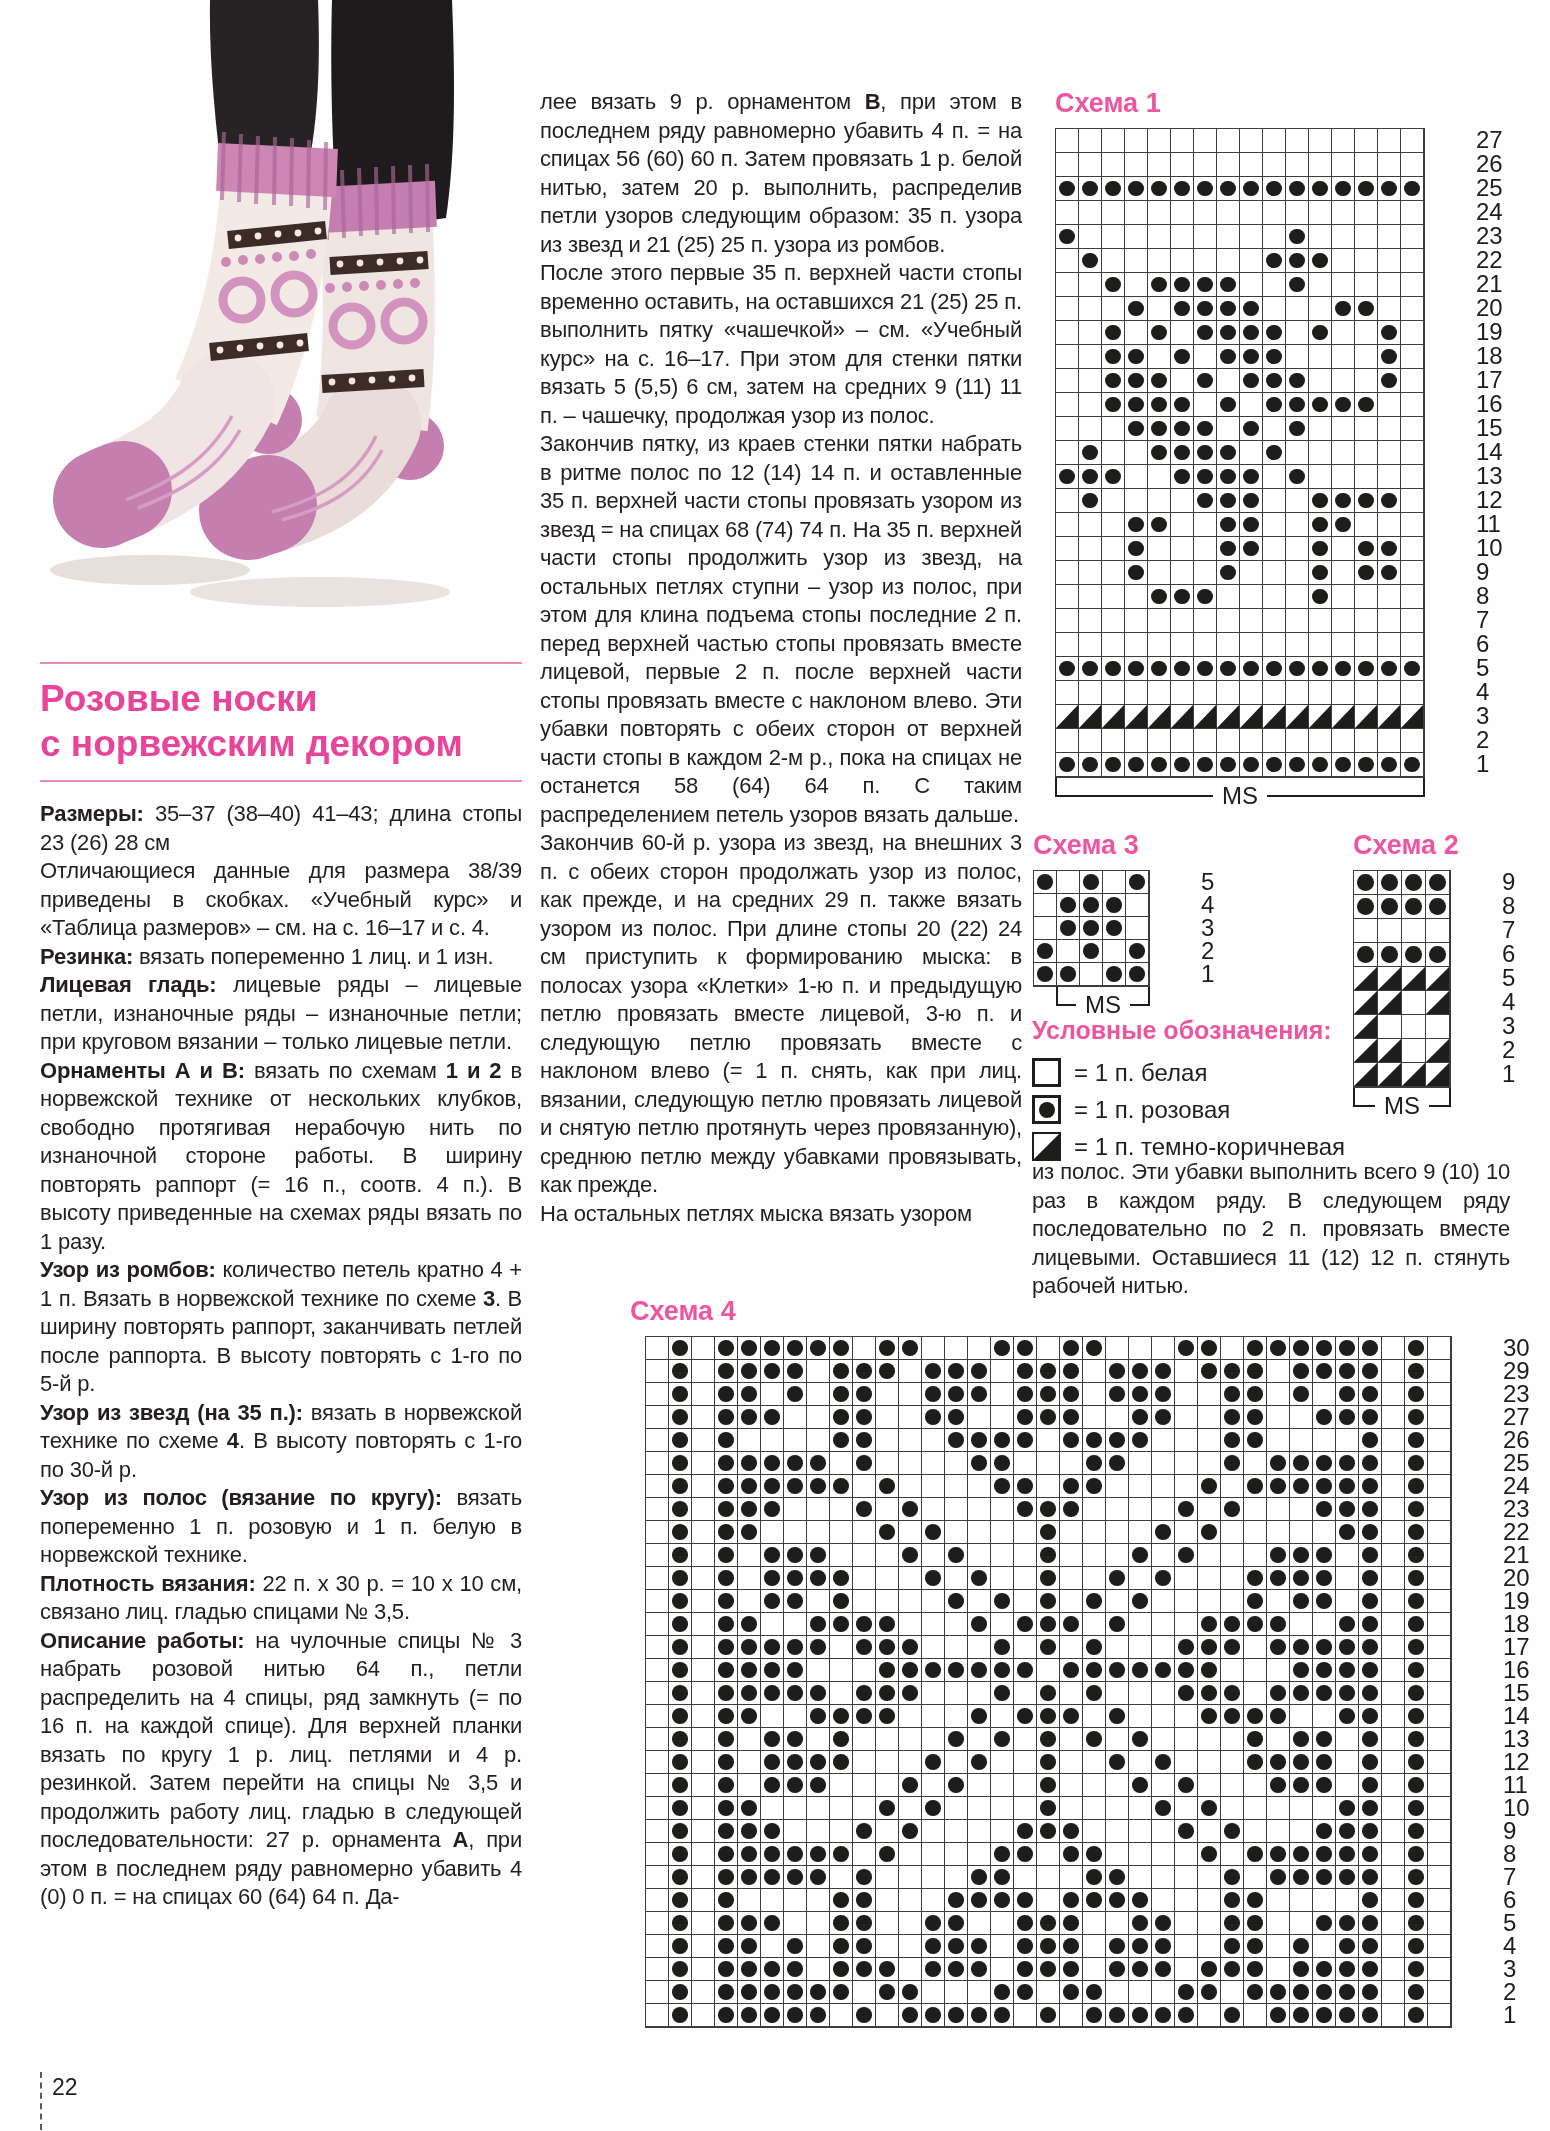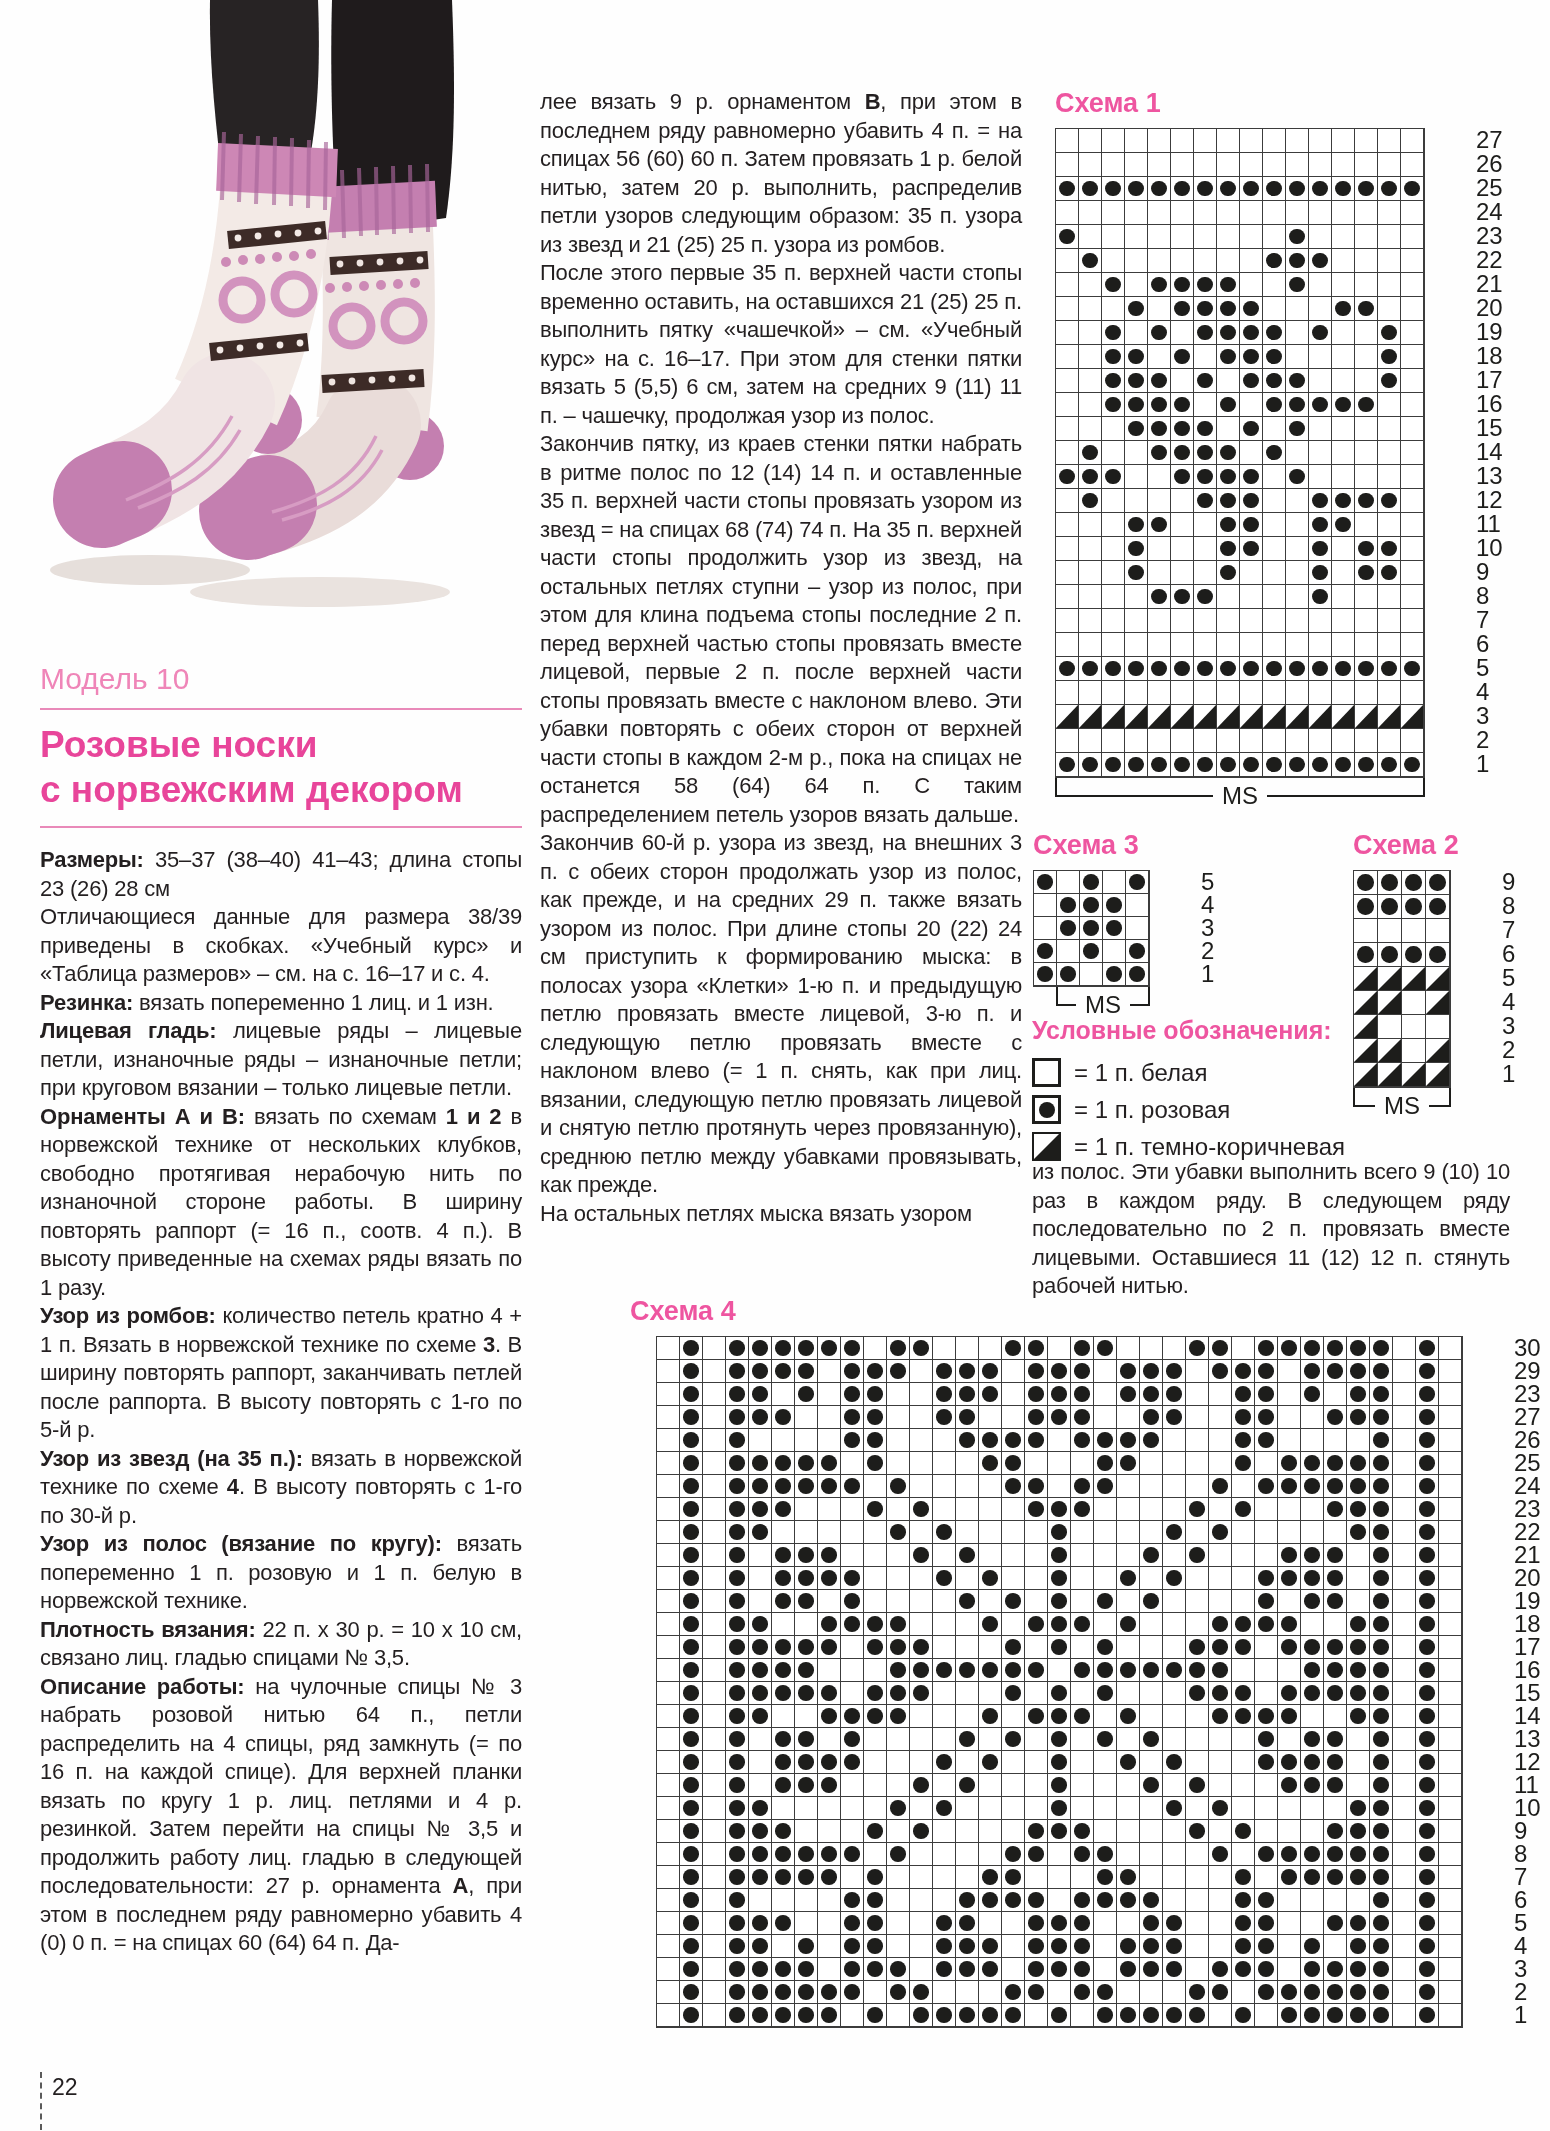--- a/index.html
+++ b/index.html
@@ -14,21 +14,21 @@
   .title{font-size:37px;line-height:45px;font-weight:bold;color:var(--titlepink);margin:12px 0 14px 0;}
   .para{margin:0;text-align:justify;font-size:22px;line-height:28.5px;color:var(--text);letter-spacing:-0.2px;}
   .para b{letter-spacing:-0.2px;}
   .mid-col{position:absolute;left:540px;top:88px;width:482px;}
   .right-col{position:absolute;left:1032px;top:1158px;width:478px;}
   .chart{position:absolute;}
   .schema1{left:1055px;top:88px;--cw:23px;--ch:24px;}
   .schema3{left:1033px;top:830px;--cw:23px;--ch:23px;}
   .schema2{left:1353px;top:830px;--cw:24px;--ch:24px;}
   .schema4{left:630px;top:1296px;--cw:23px;--ch:23px;}
-  .schema4 .chart-body{margin-left:26px;}
+  .schema4 .chart-body{margin-left:15px;}
   .chart-title{font-size:27px;font-weight:bold;color:var(--pink);margin-bottom:9px;}
   .chart-body{display:flex;align-items:flex-start;gap:44px;}
   .grid{display:inline-block;border:1px solid var(--gl);background:#fff;}
   .grow{display:flex;}
   .cell{width:var(--cw);height:var(--ch);box-sizing:border-box;border-right:1px solid var(--gl);
         border-bottom:1px solid var(--gl);display:flex;align-items:center;justify-content:center;background:#fff;}
   .cell.d::after{content:"";width:calc(var(--cw) * 0.68);height:calc(var(--cw) * 0.68);
         border-radius:50%;background:var(--ink);}
   .cell.t::after{content:"";width:100%;height:100%;
         clip-path:polygon(0 100%,100% 0,100% 100%);background:var(--ink);}
@@ -149,21 +149,20 @@
           <path d="M238,136 L236,204"></path>
         <path d="M255,137 L254,205"></path>
           <path d="M272,138 L271,206"></path>
           <path d="M289,140 L288,208"></path>
           <path d="M306,142 L305,210"></path>
       </g>
     </g>
   </svg>
 
   <div class="left-col">
-    <div class="model">Модель 10</div>
     <div class="rule"></div>
     <div class="title">
       <span>Розовые носки</span><br>
       <span>с норвежским декором</span>
     </div>
     <div class="rule"></div>
     <div style="height:18px"></div>
     <div>
         <p class="para"><b>Размеры: </b><span>35–37 (38–40) 41–43; длина стопы 23 (26) 28 см</span></p>
         <p class="para"><span>Отличающиеся данные для размера 38/39 приведены в скобках. «Учебный курс» и «Таблица размеров» – см. на с. 16–17 и с. 4.</span></p>

